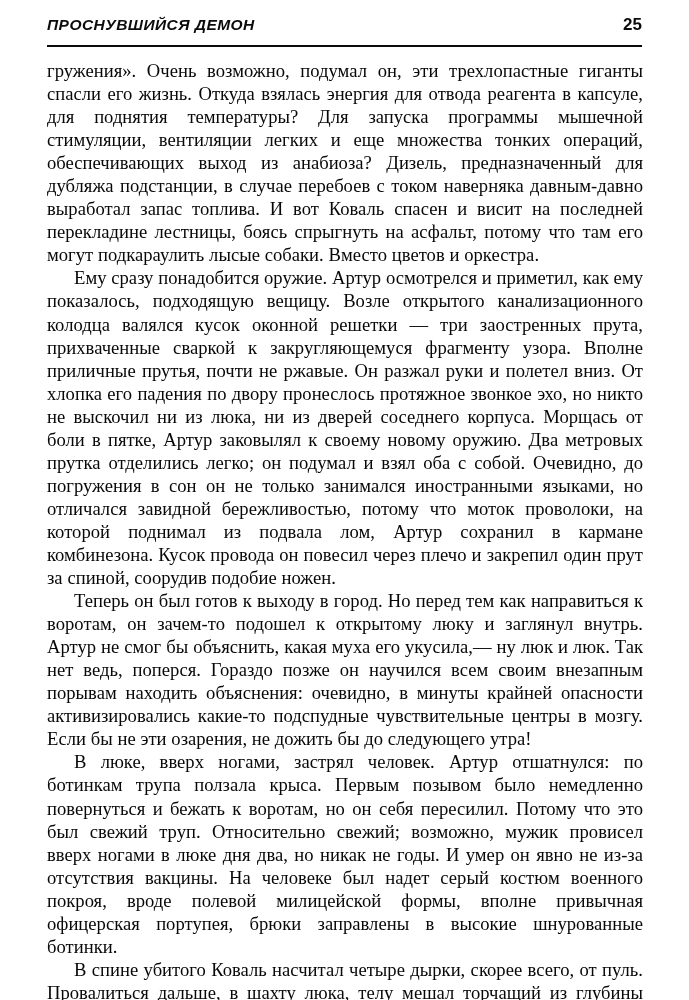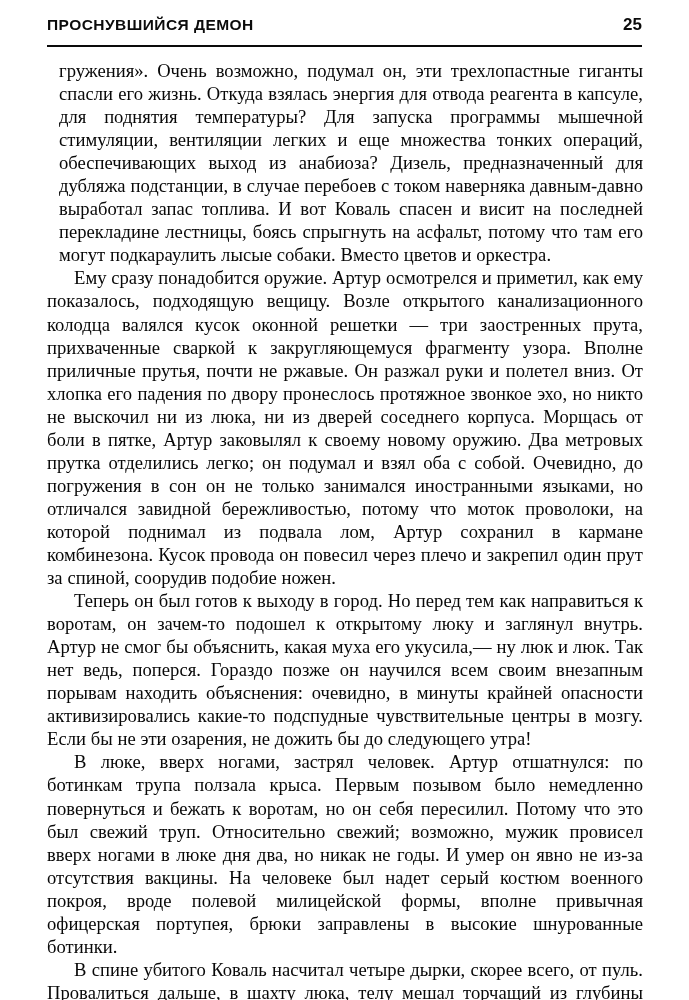--- a/index.html
+++ b/index.html
@@ -38,20 +38,21 @@
   }
 
   .running-head-title {
     font-family: "Liberation Sans", "DejaVu Sans", sans-serif;
     font-weight: 700;
     font-size: 15.5px;
     letter-spacing: 0.45px;
     line-height: 1;
     white-space: nowrap;
     color: #0b0b0b;
+    font-style: italic;
   }
 
   .running-head-folio {
     font-family: "Liberation Sans", "DejaVu Sans", sans-serif;
     font-weight: 700;
     font-size: 17px;
     line-height: 1;
     color: #0b0b0b;
     margin-left: 36px;
   }
@@ -81,21 +82,20 @@
     font-size: 18.6px;
     line-height: 23.05px;
     letter-spacing: 0.02px;
     word-spacing: 0.1px;
     hyphens: manual;
     color: #080808;
   }
 
   .para.first {
     text-indent: 0;
-    margin-left: 12px;
   }
 
   
   .para:last-child {
     text-align: justify;
   }
 </style>
 </head>
 <body>
 

